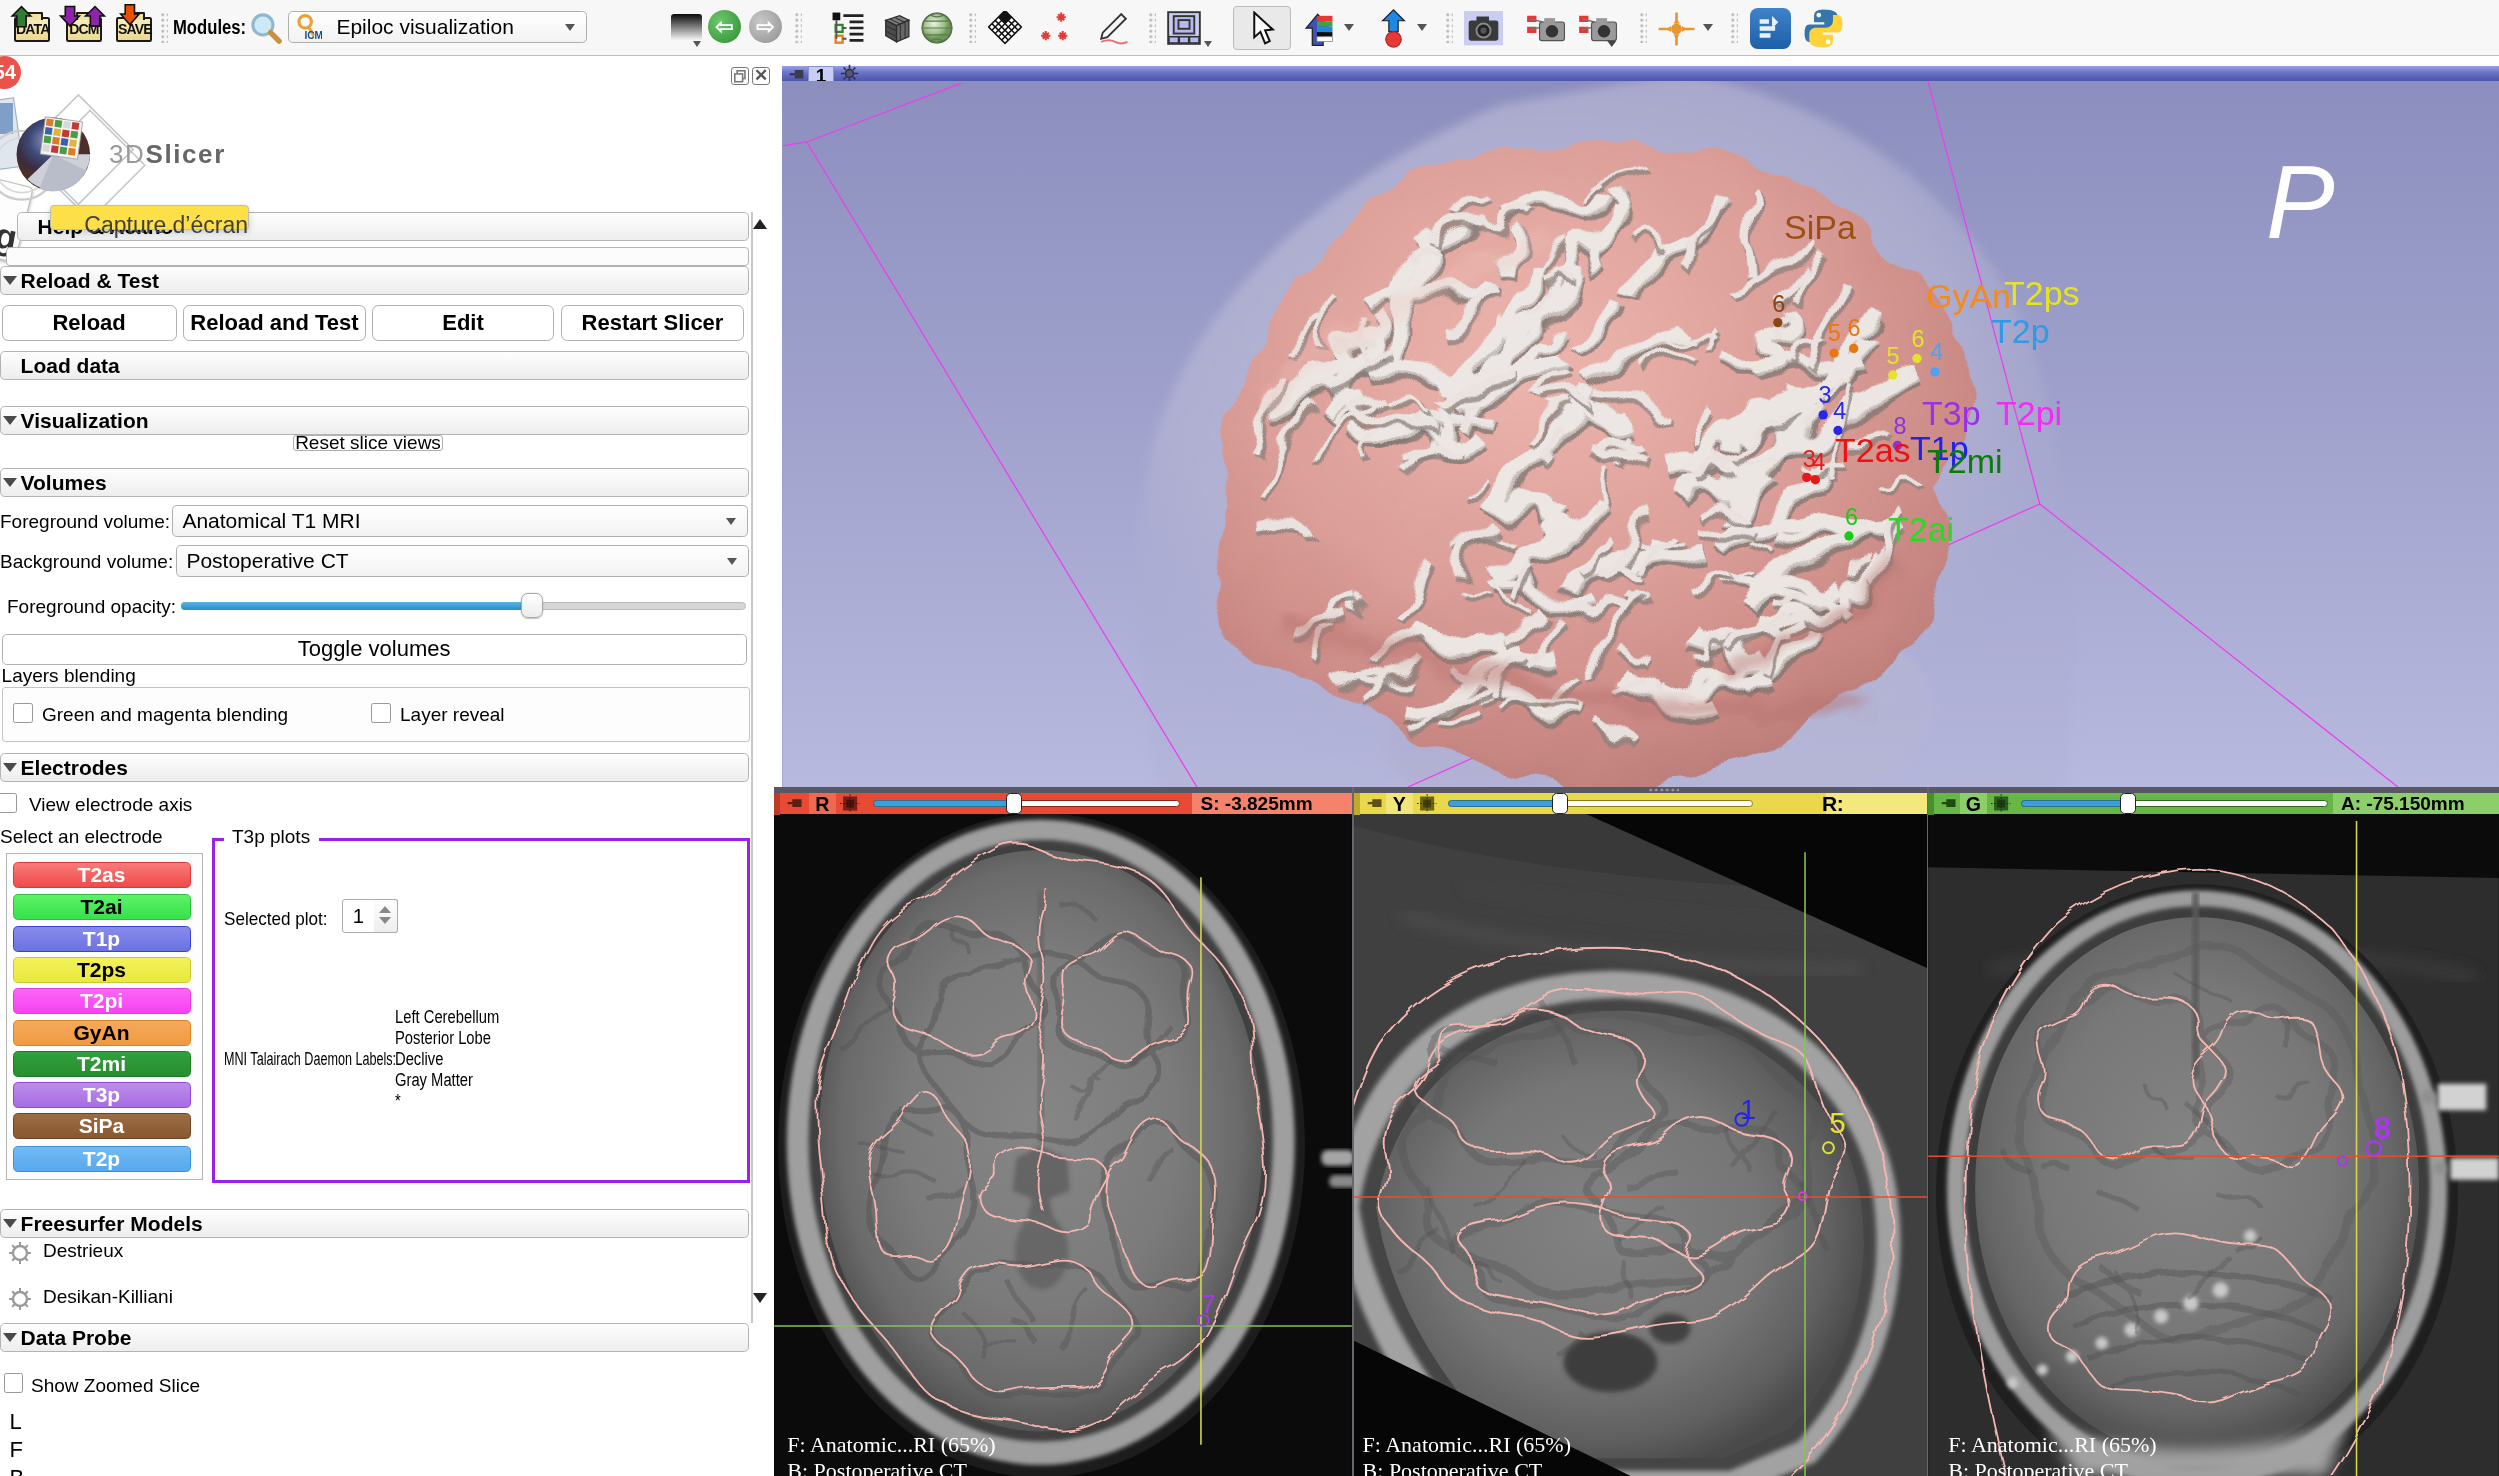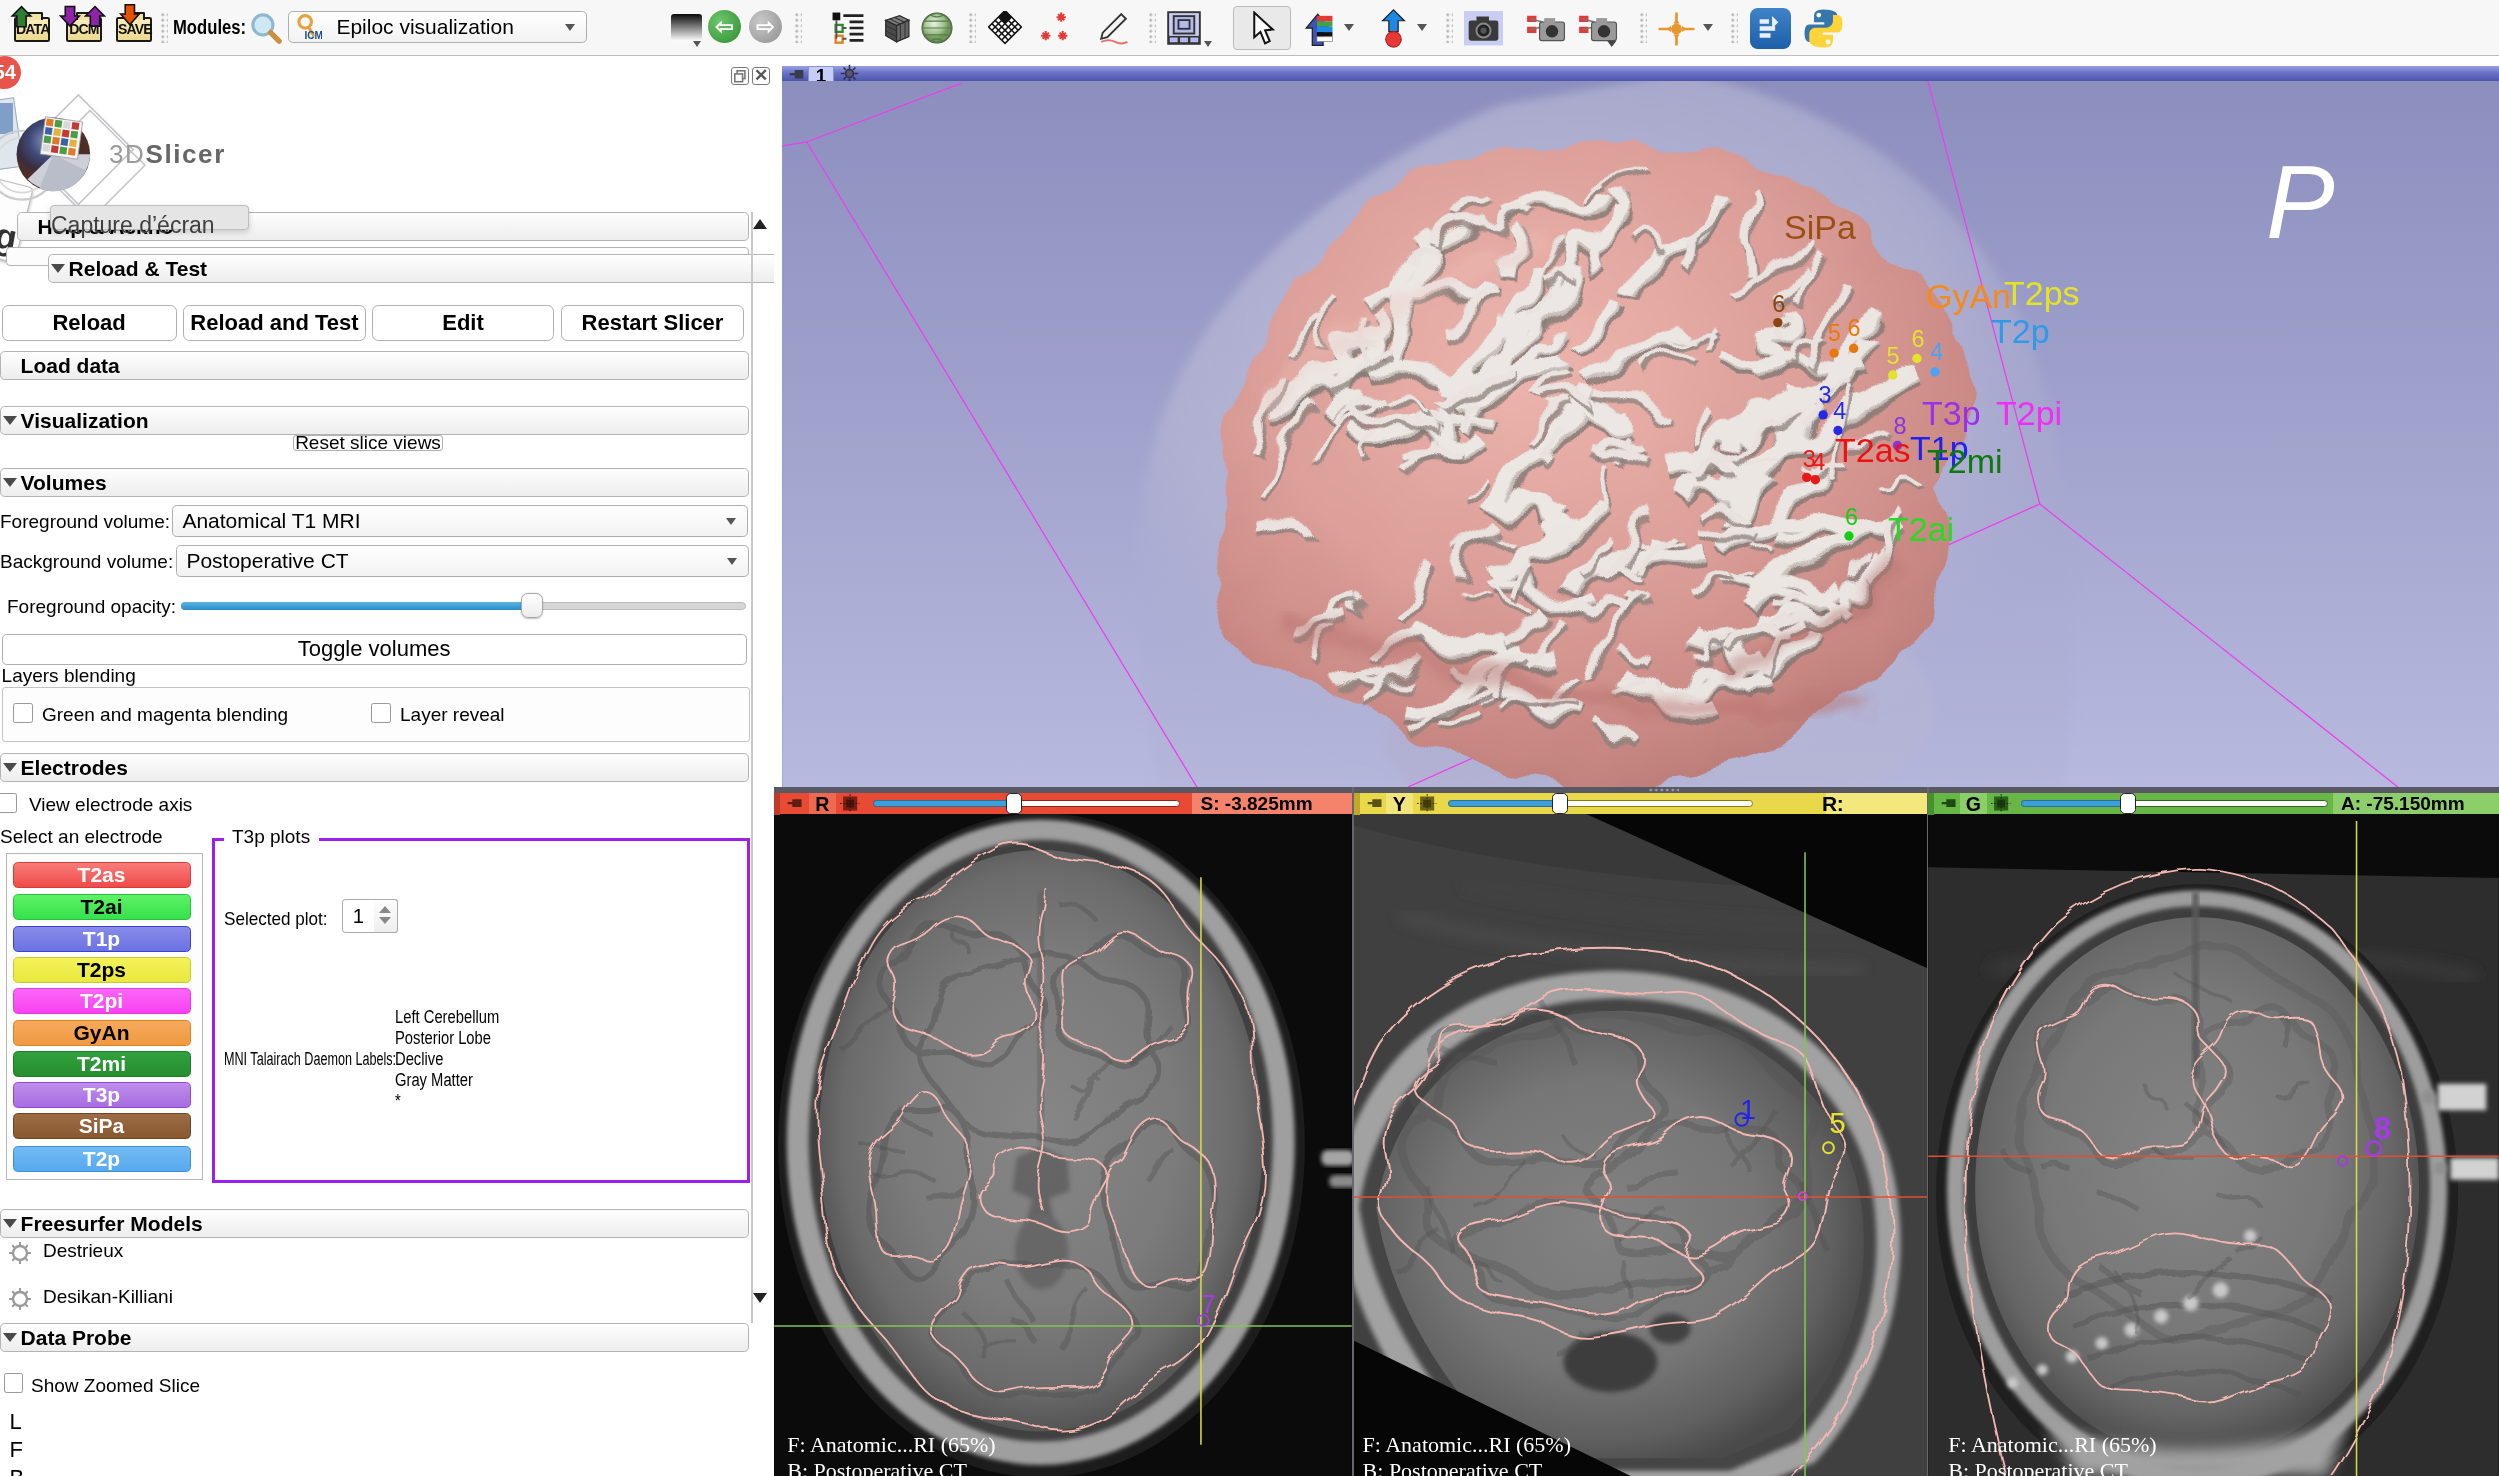--- a/index.html
+++ b/index.html
@@ -281,25 +281,25 @@
             <rect x="24" y="35" width="9" height="9" fill="#4a9c46"></rect>
             <rect x="35" y="35" width="9" height="9" fill="#e07a2a"></rect>
         </g>
       </g>
     </svg>
     <div class="abs" style="left:109px;top:83px;font-size:26px;color:#9a9a9a;letter-spacing:1.6px;">3D<span style="font-weight:bold;color:#666;">Slicer</span></div>
 
     <div class="hdr" style="left:17px;top:156px;width:732px;">Help &amp; Ackno</div>
     <div class="abs" style="left:753px;top:163px;width:0;height:0;border-left:7.8px solid transparent;border-right:7.8px solid transparent;border-bottom:10.2px solid #222;"></div>
 
-    <div class="abs" style="left:50px;top:149px;width:199px;height:25px;background:#e5e5e5;border:1.2px solid #bdbdbd;border-radius:3.9px;box-shadow:0 2.3px 6.3px rgba(0,0,0,0.18);font-size:23px;color:#3f3f3f;text-align:left;line-height:38px;">Capture d’écran</div>
+    <div class="abs" style="left:50px;top:149px;width:199px;height:25px;background:#fde047;border:1.2px solid #bdbdbd;border-radius:3.9px;box-shadow:0 2.3px 6.3px rgba(0,0,0,0.18);font-size:23px;color:#3f3f3f;text-align:right;line-height:38px;">Capture d’écran</div>
 
     <div class="abs" style="left:6.3px;top:191px;width:743px;height:19px;border:1.2px solid #b3b3b3;border-radius:3.9px;background:#fcfcfc;"></div>
 
-    <div class="hdr" style="top:198px;margin-left:48px;"><span class="tri"></span>Reload &amp; Test</div>
+    <div class="hdr" style="top:210px;"><span class="tri"></span>Reload &amp; Test</div>
     <div class="btn" style="left:1.6px;top:249px;width:175px;height:36px;">Reload</div>
     <div class="btn" style="left:183px;top:249px;width:183px;height:36px;">Reload and Test</div>
     <div class="btn" style="left:372px;top:249px;width:182px;height:36px;">Edit</div>
     <div class="btn" style="left:561px;top:249px;width:183px;height:36px;">Restart Slicer</div>
 
     <div class="hdr" style="top:295px;">Load data</div>
 
     <div class="hdr" style="top:350px;"><span class="tri"></span>Visualization</div>
     <div class="btn" style="left:293px;top:379px;width:150px;height:16px;font-size:19px;font-weight:normal;border-radius:3px;">Reset slice views</div>
 

